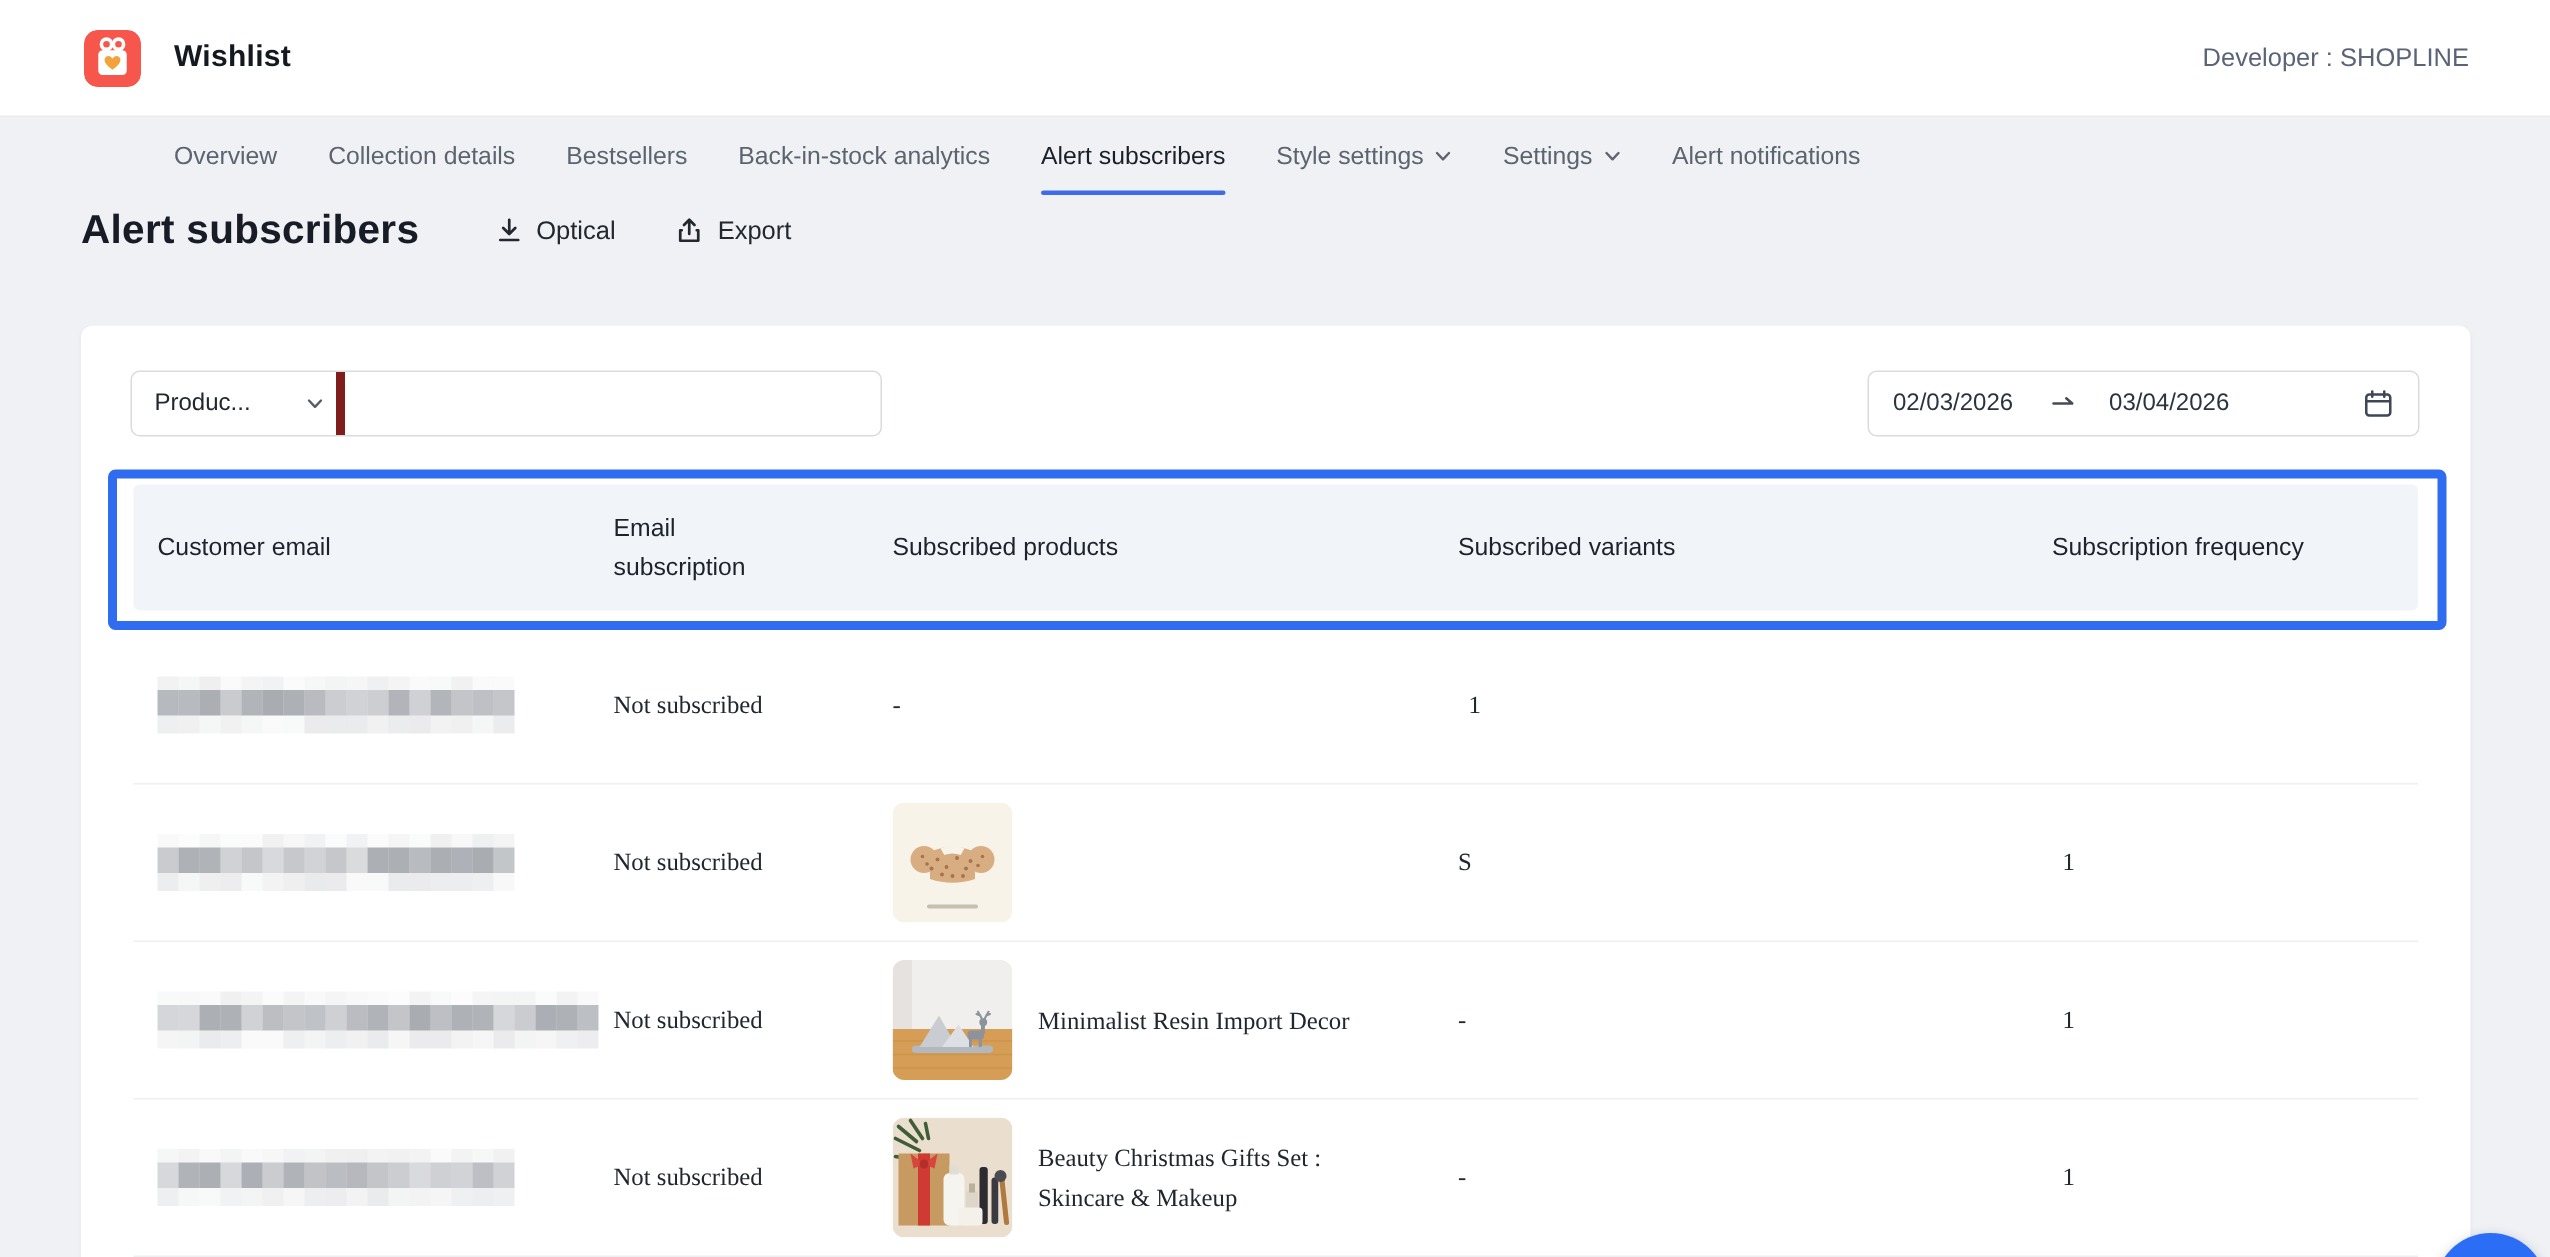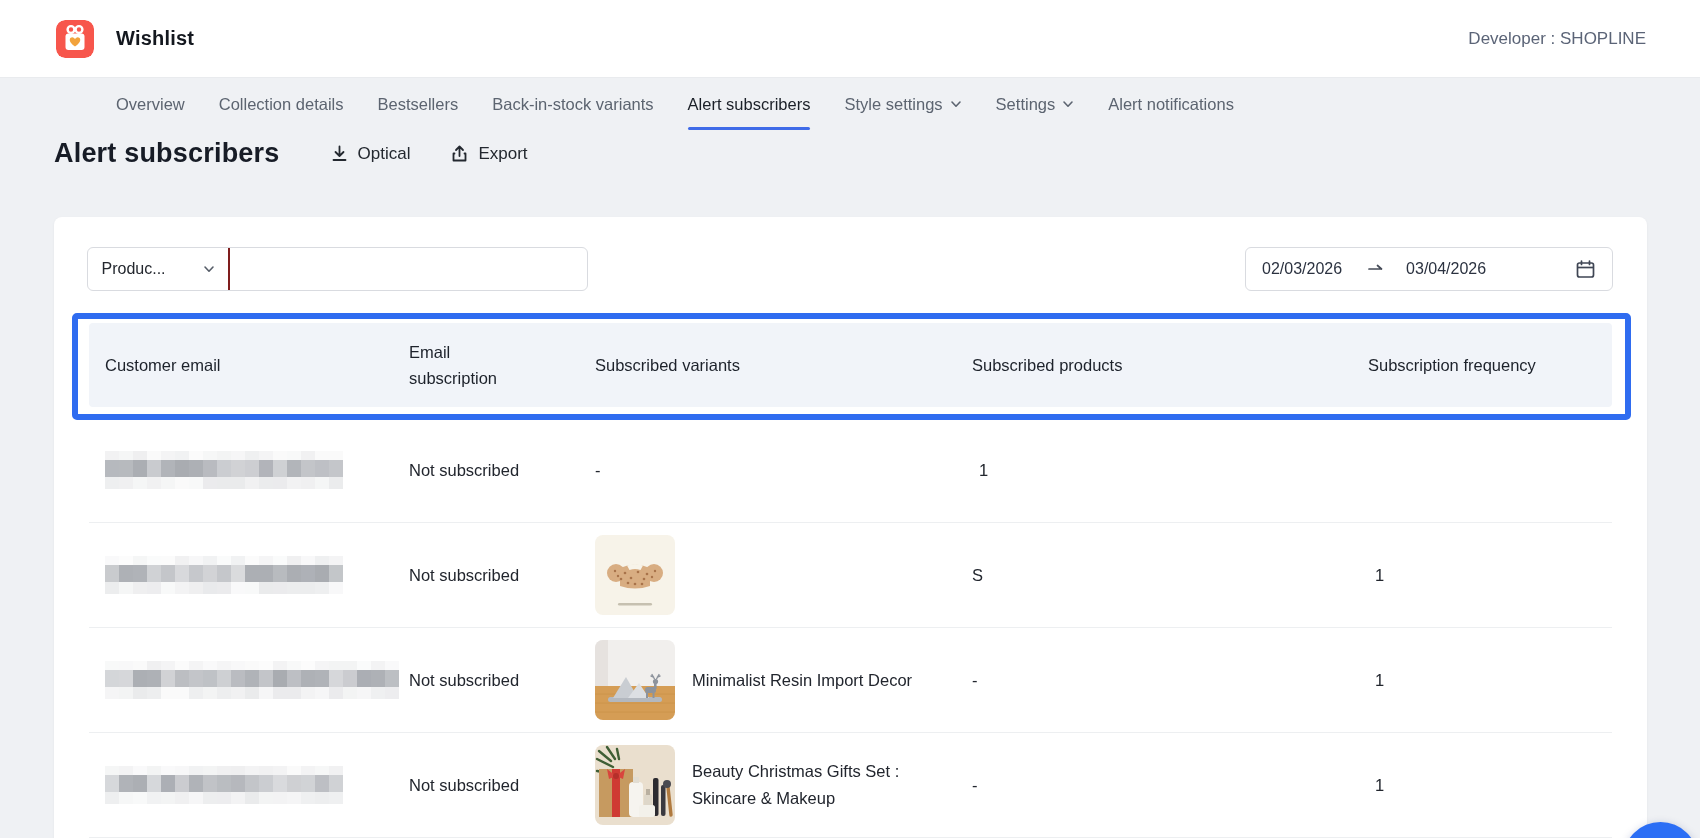--- a/index.html
+++ b/index.html
@@ -25,38 +25,38 @@
   .head-actions { display:flex; align-items:center; gap:40px; margin-left:50px; }
   .head-btn { display:flex; align-items:center; gap:9px; font-size:17px; color:#23282f; cursor:pointer; }
   .head-btn svg { width:19px; height:19px; }
 
   
   .card { position:absolute; left:54px; top:217px; width:1593px; height:640px; background:#ffffff; border-radius:8px; box-shadow:0 1px 3px rgba(20,24,38,.05); }
 
   
   .filter-row { position:absolute; left:33px; right:34px; top:30px; height:44px; display:flex; justify-content:space-between; align-items:center; }
   .search-group { width:501px; height:44px; border:1px solid #d9dbe0; border-radius:6px; display:flex; align-items:stretch; background:#fff; }
-  .field-select { width:142px; display:flex; align-items:center; justify-content:center; padding:0 15px; border-right:2px solid #7f1d1d; cursor:pointer;gap:37px; }
+  .field-select { width:142px; display:flex; align-items:center; justify-content:flex-start; padding:0 15px; border-right:6px solid #7f1d1d; cursor:pointer;gap:37px; }
   .field-select .val { font-size:16px; color:#23272e; }
   .search-box { flex:1; display:flex; align-items:center; padding:0 14px; gap:10px; }
   .search-box input { border:none; outline:none; flex:1; font-size:16px; font-family:"Liberation Sans",sans-serif; color:#23272e; background:transparent; }
   .search-box input::placeholder { color:#aab0bb; }
   .date-range { width:368px; height:44px; border:1px solid #d9dbe0; border-radius:6px; display:flex; align-items:center; padding:0 16px; background:#fff; cursor:pointer; }
   .date-range .dt { font-size:16px; color:#2b3240; }
   .date-range .arrow { margin:0 22px 0 26px; display:flex; }
   .date-range .cal { margin-left:auto; display:flex; }
 
   
   .table { position:absolute; left:35px; top:106px; width:1523px; }
   .grid-row { display:grid; grid-template-columns:320px 186px 377px 396px 244px; align-items:center; }
   .thead { height:84px; background:#f1f4f9; border-radius:4px; font-size:16.5px; font-weight:500; color:#1d222b; }
   .th { padding-left:0; line-height:26px; }
   .th.c1 { padding-left:16px; }
   .th.c2 span { display:inline-block; max-width:122px; }
-  .tbody { padding-top:11px; }
+  .tbody { padding-top:11px;font-family:Liberation Serif, serif; }
   .trow { height:105px; border-bottom:1px solid #edeff1; font-size:16.5px; color:#22262e; }
   .cell.c1 { padding-left:16px; }
   .email-blur { display:flex; flex-direction:column; }
   .email-blur .blur-line { display:flex; }
   .prod-cell { display:flex; align-items:center; gap:17px; }
   .thumb { width:80px; height:80px; border-radius:8px; overflow:hidden; flex:0 0 auto; }
   .thumb svg { display:block; }
   .prod-name { width:225px; line-height:27px; }
   .cell.c5 { padding-left:7px; }
 
@@ -85,21 +85,21 @@
   <div class="nav-tab">
       <span>Overview</span>
     </div>
   <div class="nav-tab">
       <span>Collection details</span>
     </div>
   <div class="nav-tab">
       <span>Bestsellers</span>
     </div>
   <div class="nav-tab">
-      <span>Back-in-stock variants</span>
+      <span>Back-in-stock analytics</span>
     </div>
   <div class="nav-tab active">
       <span>Alert subscribers</span>
     </div>
   <div class="nav-tab">
     <span>Style settings</span>
     <svg class="chev" viewBox="0 0 12 12">
         <path d="M2 4 L6 8.2 L10 4" fill="none" stroke="#5c6470" stroke-width="1.6" stroke-linecap="round" stroke-linejoin="round"></path>
       </svg>
   </div>
@@ -162,22 +162,22 @@
       </span>
     </div>
   </div>
 
   <div class="annotation-box"></div>
 
   <div class="table">
     <div class="grid-row thead">
       <div class="th c1">Customer email</div>
       <div class="th c2"><span>Email subscription</span></div>
+      <div class="th c3">Subscribed products</div>
       <div class="th c4">Subscribed variants</div>
-      <div class="th c3">Subscribed products</div>
       <div class="th c5">Subscription frequency</div>
     </div>
 
     <div class="tbody">
 
       <div class="grid-row trow">
         <div class="cell c1">
             <div class="email-blur">
               <div class="blur-line">
                 <span style="width: 14px; height: 9px; background: rgba(88, 94, 105, 0.08); display: block;"></span>

